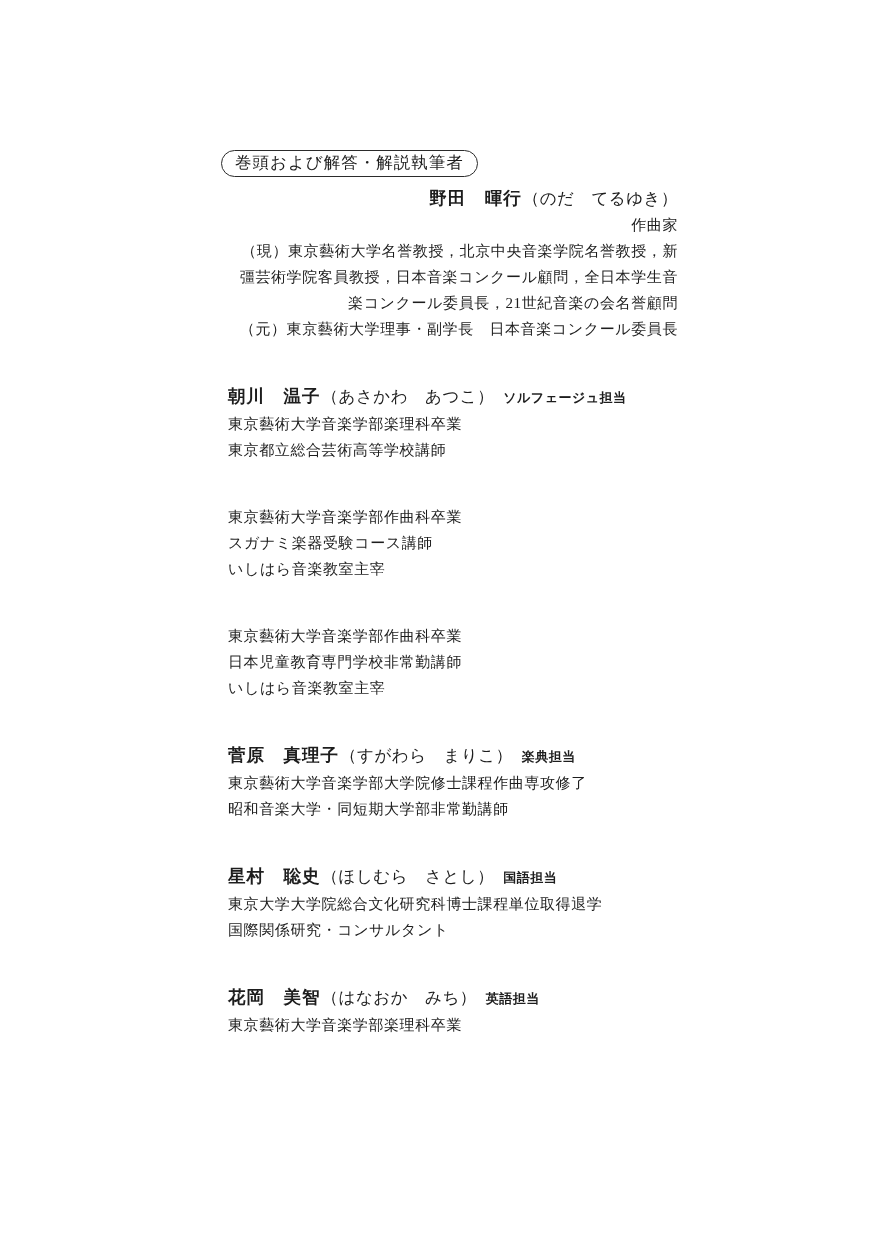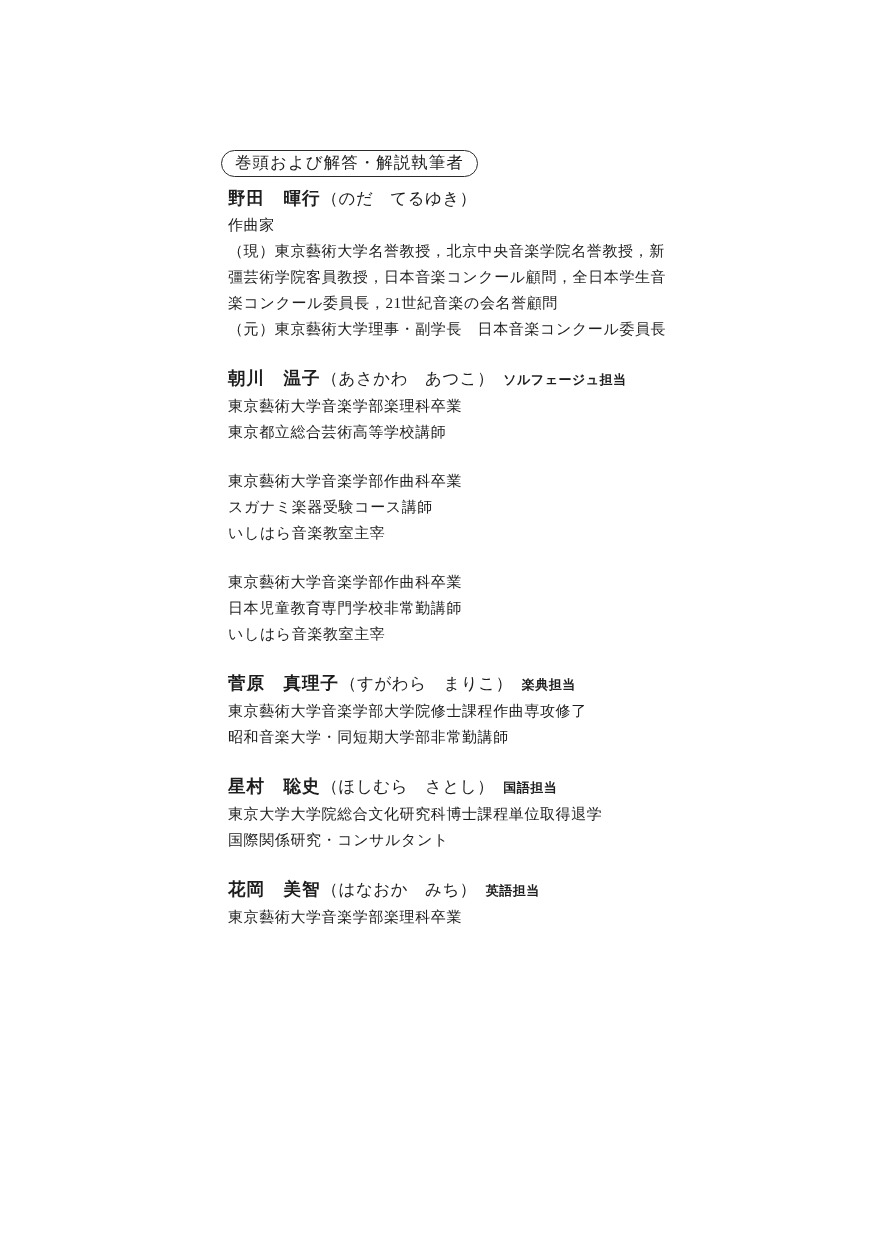--- a/index.html
+++ b/index.html
@@ -26,22 +26,22 @@
     border: 1.5px solid #2b2b2b;
     border-radius: 15px;
     padding: 1px 13px 2px 13px;
     margin-left: -7px;
     font-size: 16.5px;
     letter-spacing: 1px;
     line-height: 22px;
     color: #1d1d1d;
     white-space: nowrap;
   }
-  .entry { margin-top: 23px; }
-  .entry.first { margin-top: 8px; }
+  .entry { margin-top: 41px; }
+  .entry.first { margin-top: 8px; text-align: right; }
   .name-line {
     line-height: 26px;
     white-space: nowrap;
   }
   .author-name {
     font-family: "Liberation Sans", "DejaVu Sans", sans-serif;
     font-weight: bold;
     font-size: 17.5px;
     letter-spacing: 1px;
   }

